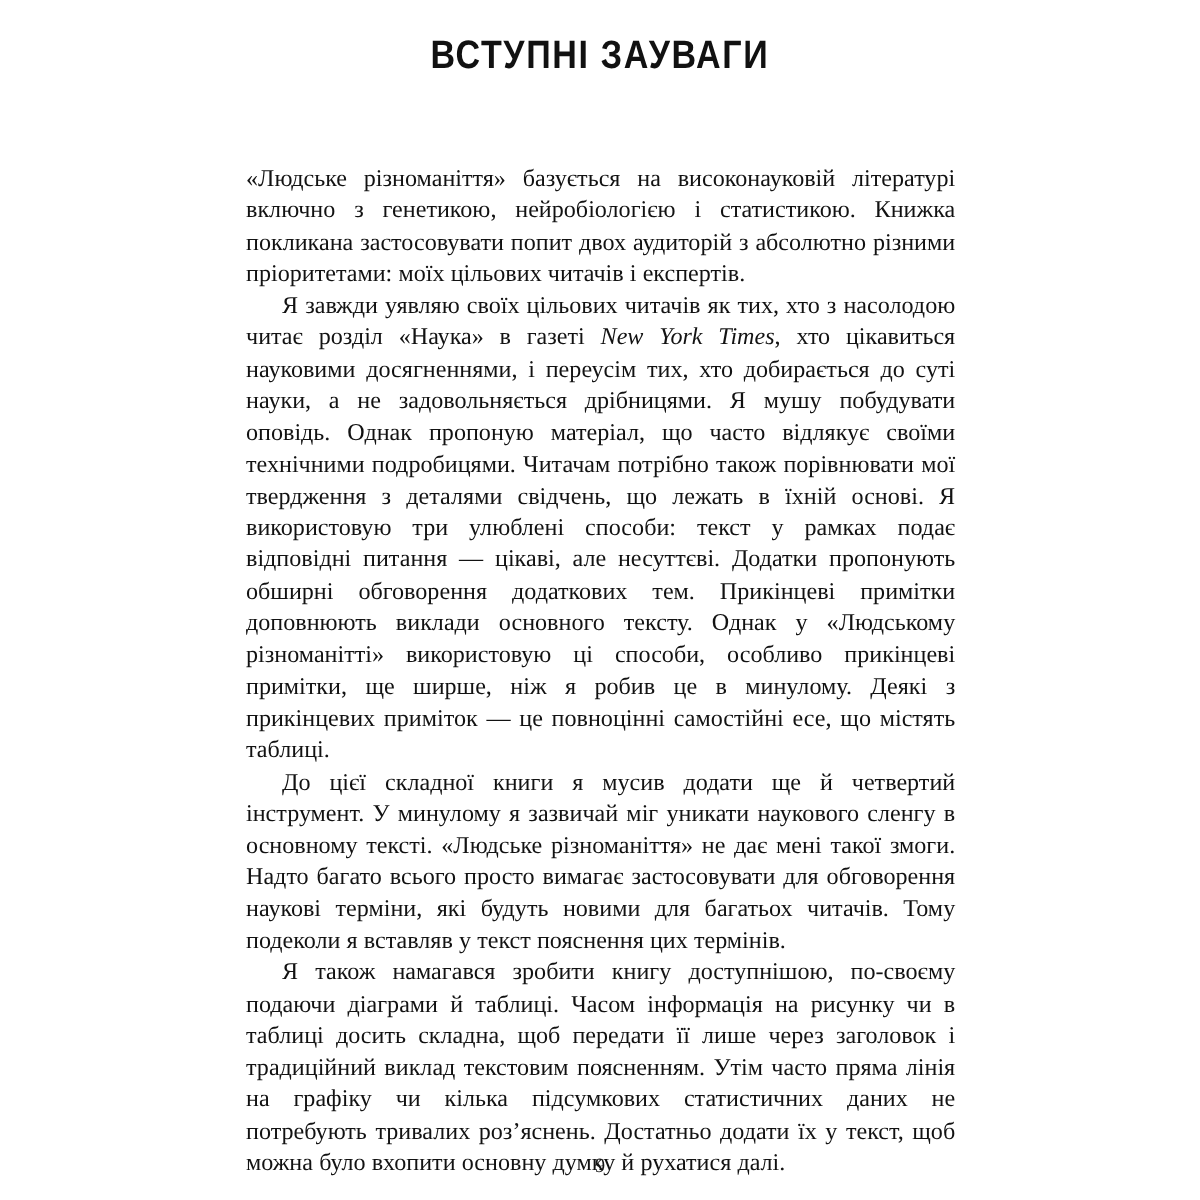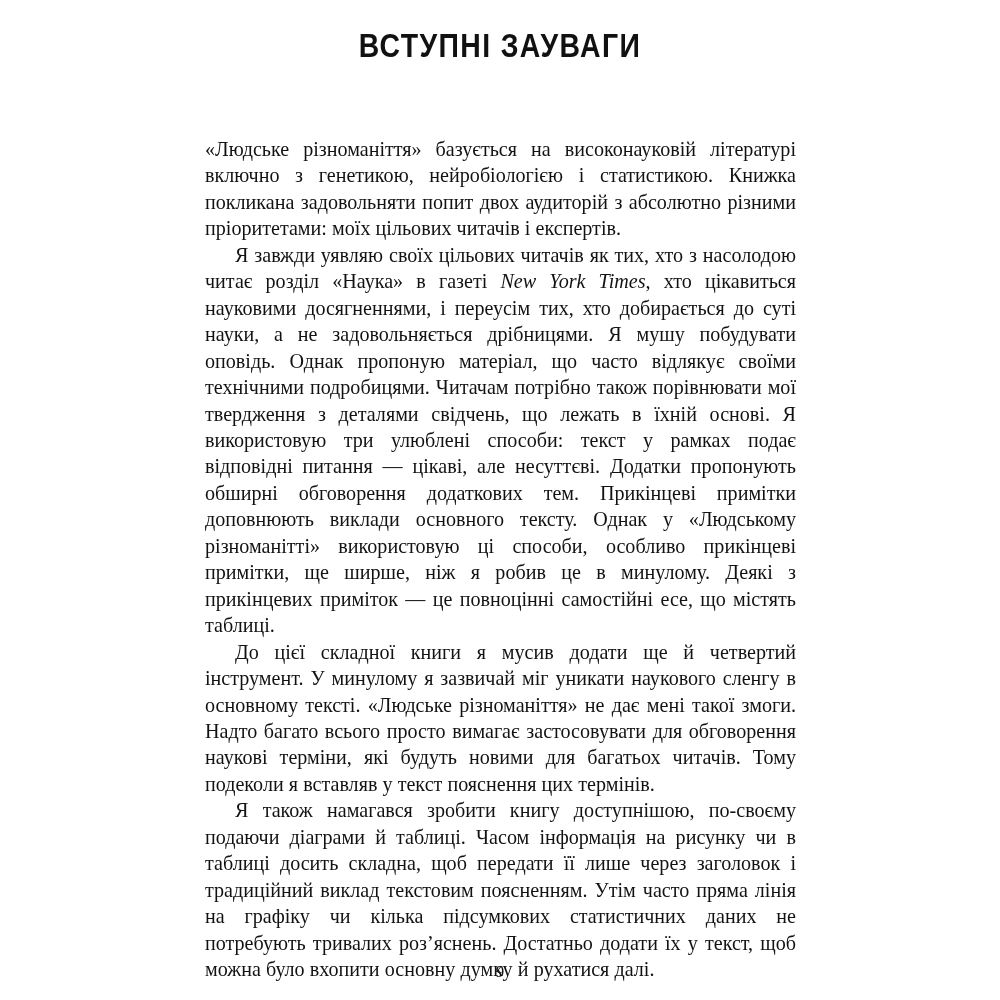--- a/index.html
+++ b/index.html
@@ -81,21 +81,21 @@
 </style>
 </head>
 <body>
 
 <div class="page">
 
   <h1 class="chapter-title">ВСТУПНІ ЗАУВАГИ</h1>
 
   <div class="text-column">
 
-    <p class="para first">«Людське різноманіття» базується на високонауковій літературі включно з генетикою, нейробіологією і статистикою. Книжка покликана задовольняти попит двох аудиторій з абсолютно різними пріоритетами: моїх цільових читачів і експертів.</p>
+    <p class="para first">«Людське різноманіття» базується на високонауковій літературі включно з генетикою, нейробіологією і статистикою. Книжка покликана застосовувати попит двох аудиторій з абсолютно різними пріоритетами: моїх цільових читачів і експертів.</p>
 
     <p class="para"><span>Я завжди уявляю своїх цільових читачів як тих, хто з насолодою читає розділ «Наука» в газеті </span><em>New York Times</em><span>, хто цікавиться науковими досягненнями, і переусім тих, хто добирається до суті науки, а не задовольняється дрібницями. Я мушу побудувати оповідь. Однак пропоную матеріал, що часто відлякує своїми технічними подробицями. Читачам потрібно також порівнювати мої твердження з деталями свідчень, що лежать в їхній основі. Я використовую три улюблені способи: текст у рамках подає відповідні питання — цікаві, але несуттєві. Додатки пропонують обширні обговорення додаткових тем. Прикінцеві примітки доповнюють виклади основного тексту. Однак у «Людському різноманітті» використовую ці способи, особливо прикінцеві примітки, ще ширше, ніж я робив це в минулому. Деякі з прикінцевих приміток — це повноцінні самостійні есе, що містять таблиці.</span></p>
 
     <p class="para">До цієї складної книги я мусив додати ще й четвертий інструмент. У минулому я зазвичай міг уникати наукового сленгу в основному тексті. «Людське різноманіття» не дає мені такої змоги. Надто багато всього просто вимагає застосовувати для обговорення наукові терміни, які будуть новими для багатьох читачів. Тому подеколи я вставляв у текст пояснення цих термінів.</p>
 
     <p class="para">Я також намагався зробити книгу доступнішою, по-своєму подаючи діаграми й таблиці. Часом інформація на рисунку чи в таблиці досить складна, щоб передати її лише через заголовок і традиційний виклад текстовим поясненням. Утім часто пряма лінія на графіку чи кілька підсумкових статистичних даних не потребують тривалих роз’яснень. Достатньо додати їх у текст, щоб можна було вхопити основну думку й рухатися далі.</p>
 
   </div>
 
   <div class="folio">9</div>

